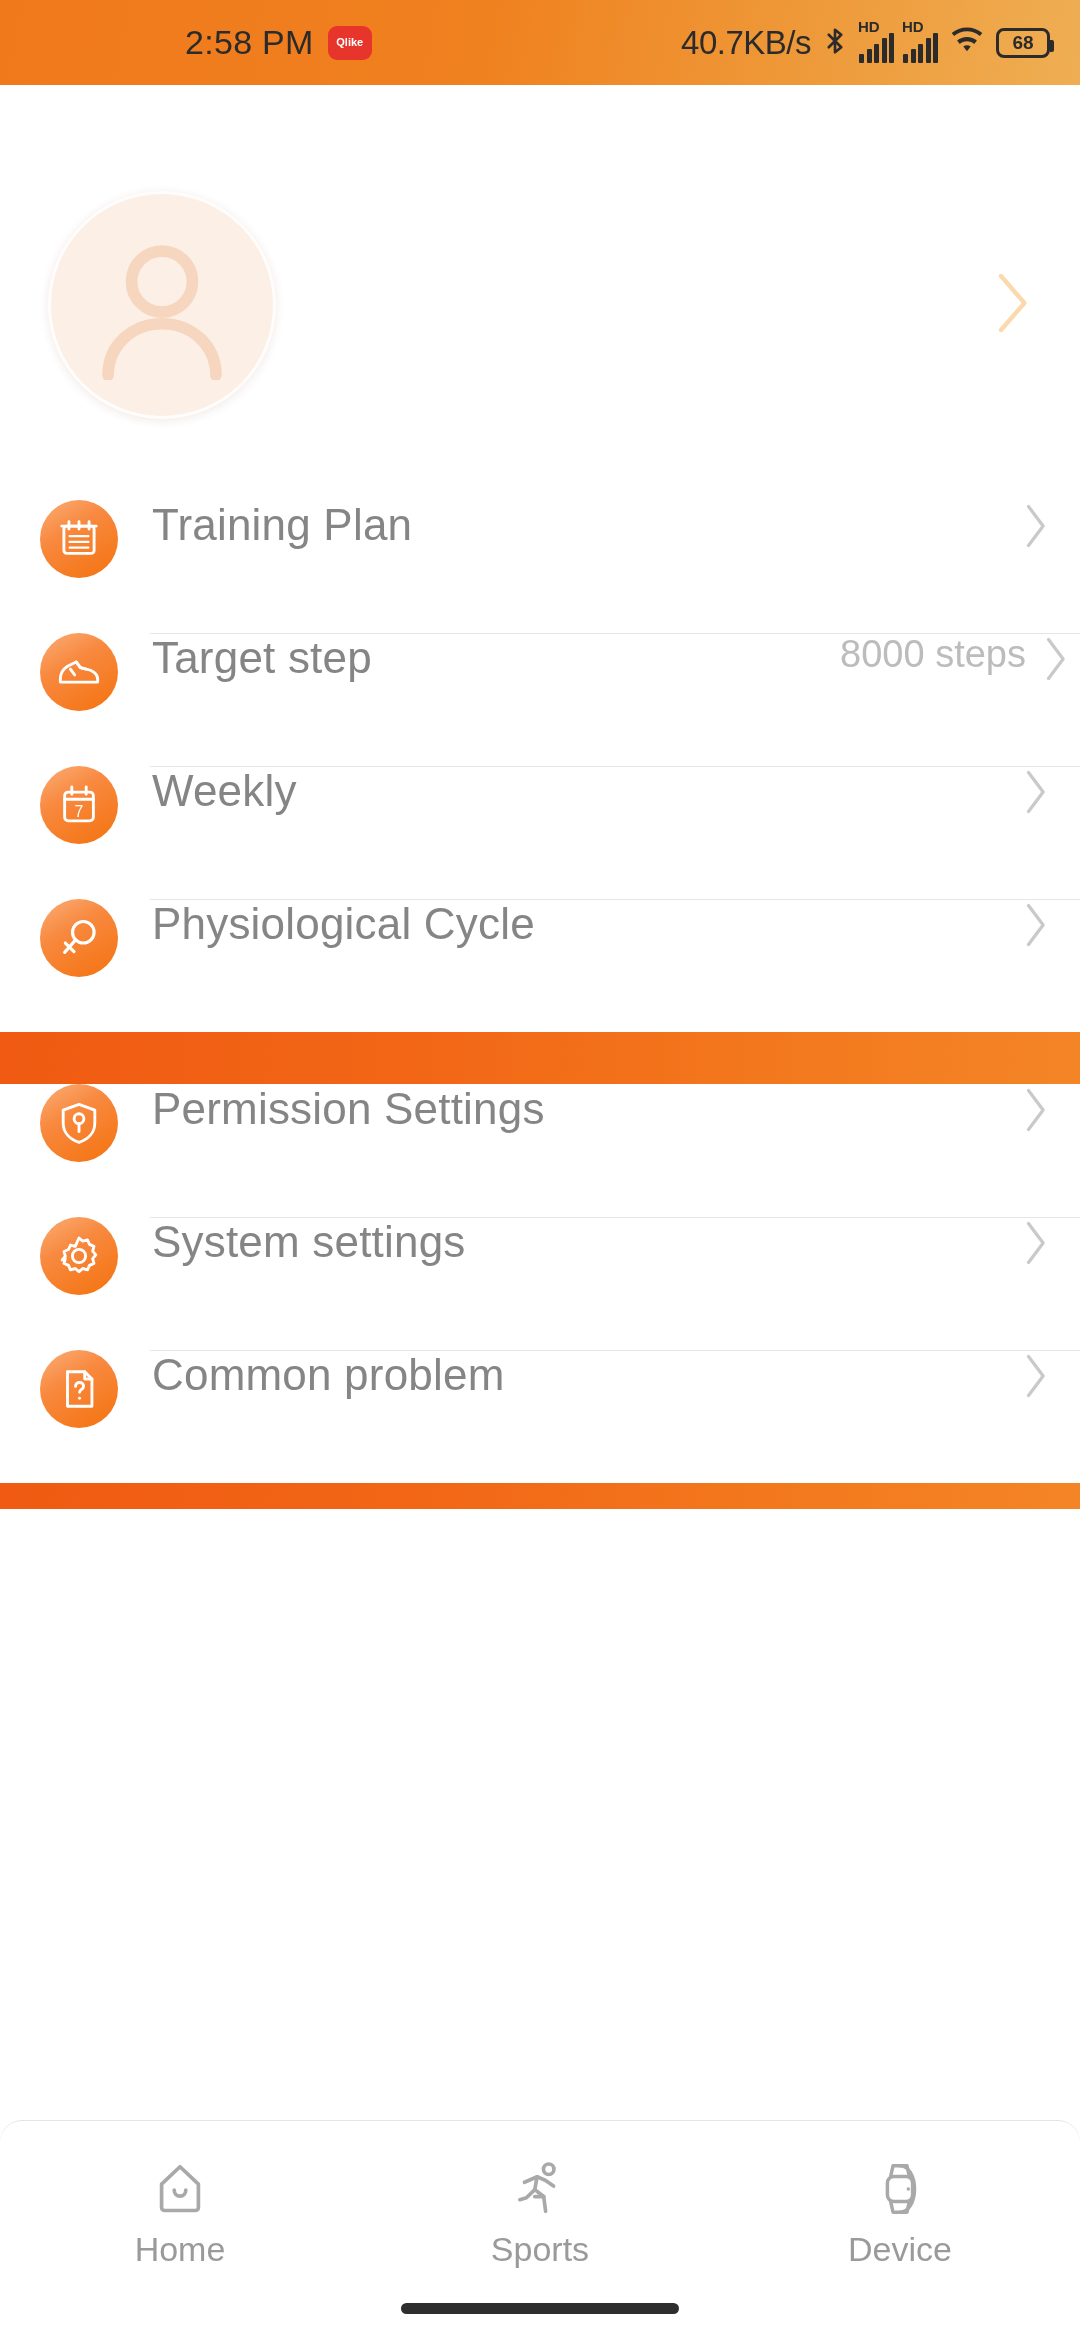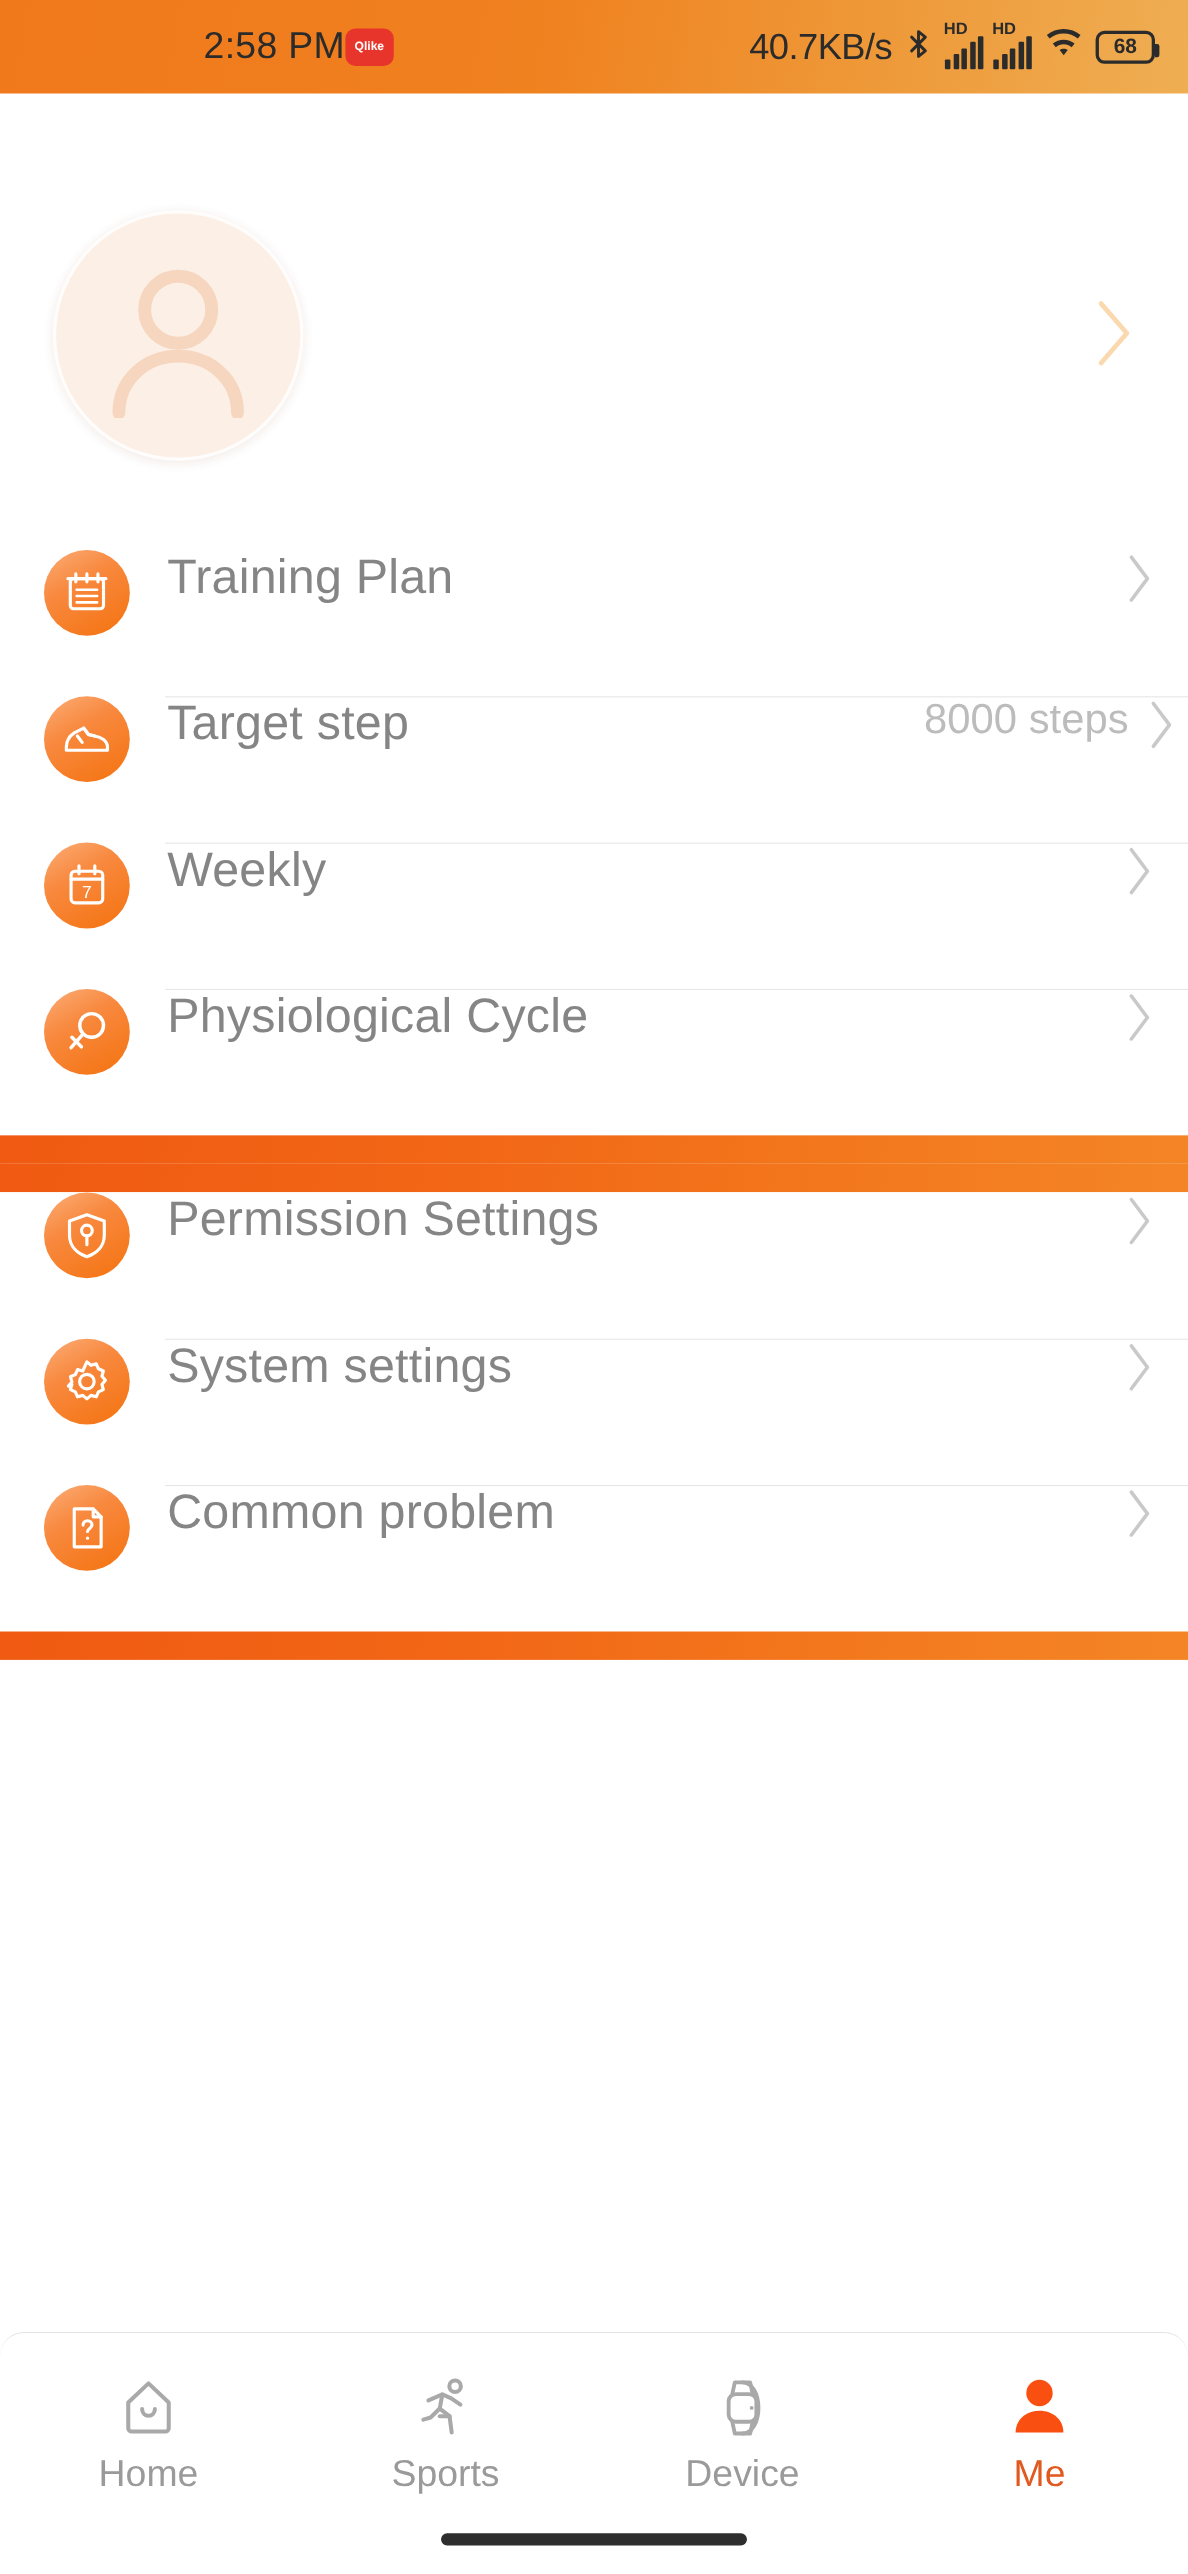--- a/index.html
+++ b/index.html
@@ -15,21 +15,21 @@
     background:#ffffff;
   }
 
   
   .statusbar{
     position:absolute; top:0; left:0; width:1080px; height:85px;
     display:flex; align-items:center;
     background:linear-gradient(100deg,#F0791C 0%,#F0811F 45%,#EE9A3A 75%,#EFAE53 100%);
     color:#2a2a2a;
   }
-  .sb-left{ display:flex; align-items:center; gap:0; margin-left:185px; }
+  .sb-left{ display:flex; align-items:center; gap:14px; margin-left:185px; }
   .sb-time{ font-size:34px; font-weight:500; letter-spacing:.3px; color:#2b2b2b; }
   .sb-badge{
     width:44px;height:34px;border-radius:9px;background:#E8352B;
     display:flex;align-items:center;justify-content:center;
     color:#fff;font-size:11px;font-weight:700;line-height:1;
   }
   .sb-right{ margin-left:auto; margin-right:30px; display:flex; align-items:center; gap:9px; }
   .sb-speed{ font-size:33px; font-weight:500; color:#2b2b2b; letter-spacing:-.5px; }
   .sig-wrap{ position:relative; display:flex; align-items:flex-end; height:40px; }
   .sig-hd{
@@ -377,26 +377,17 @@
         <svg viewBox="0 0 32 32" fill="none" stroke="#A9A9A9" stroke-width="1.8" stroke-linecap="round" stroke-linejoin="round">
           <rect x="9.5" y="9.5" width="13" height="13" rx="3.4"></rect>
           <path d="M11.2 9.5L12.4 4h7.2l1.2 5.5M11.2 22.5L12.4 28h7.2l1.2-5.5"></path>
           <path d="M16 4c4.4 0 7.5 5.4 7.5 12S20.4 28 16 28"></path>
           <circle cx="20.3" cy="16" r=".9" fill="#A9A9A9" stroke="none"></circle>
         </svg>
       </span>
       <span class="tab-label">Device</span>
     </div>
 
-    <div class="tab active">
-      <span class="tab-ico">
-        <svg viewBox="0 0 32 32" fill="#F94F10">
-          <circle cx="16" cy="9" r="6.2"></circle>
-          <path d="M4.8 27.5c0-6.2 5-10.2 11.2-10.2s11.2 4 11.2 10.2z"></path>
-        </svg>
-      </span>
-      <span class="tab-label">Me</span>
-    </div>
 
     <div class="gesture"></div>
   </div>
 
 </div>
 
 </body></html>

